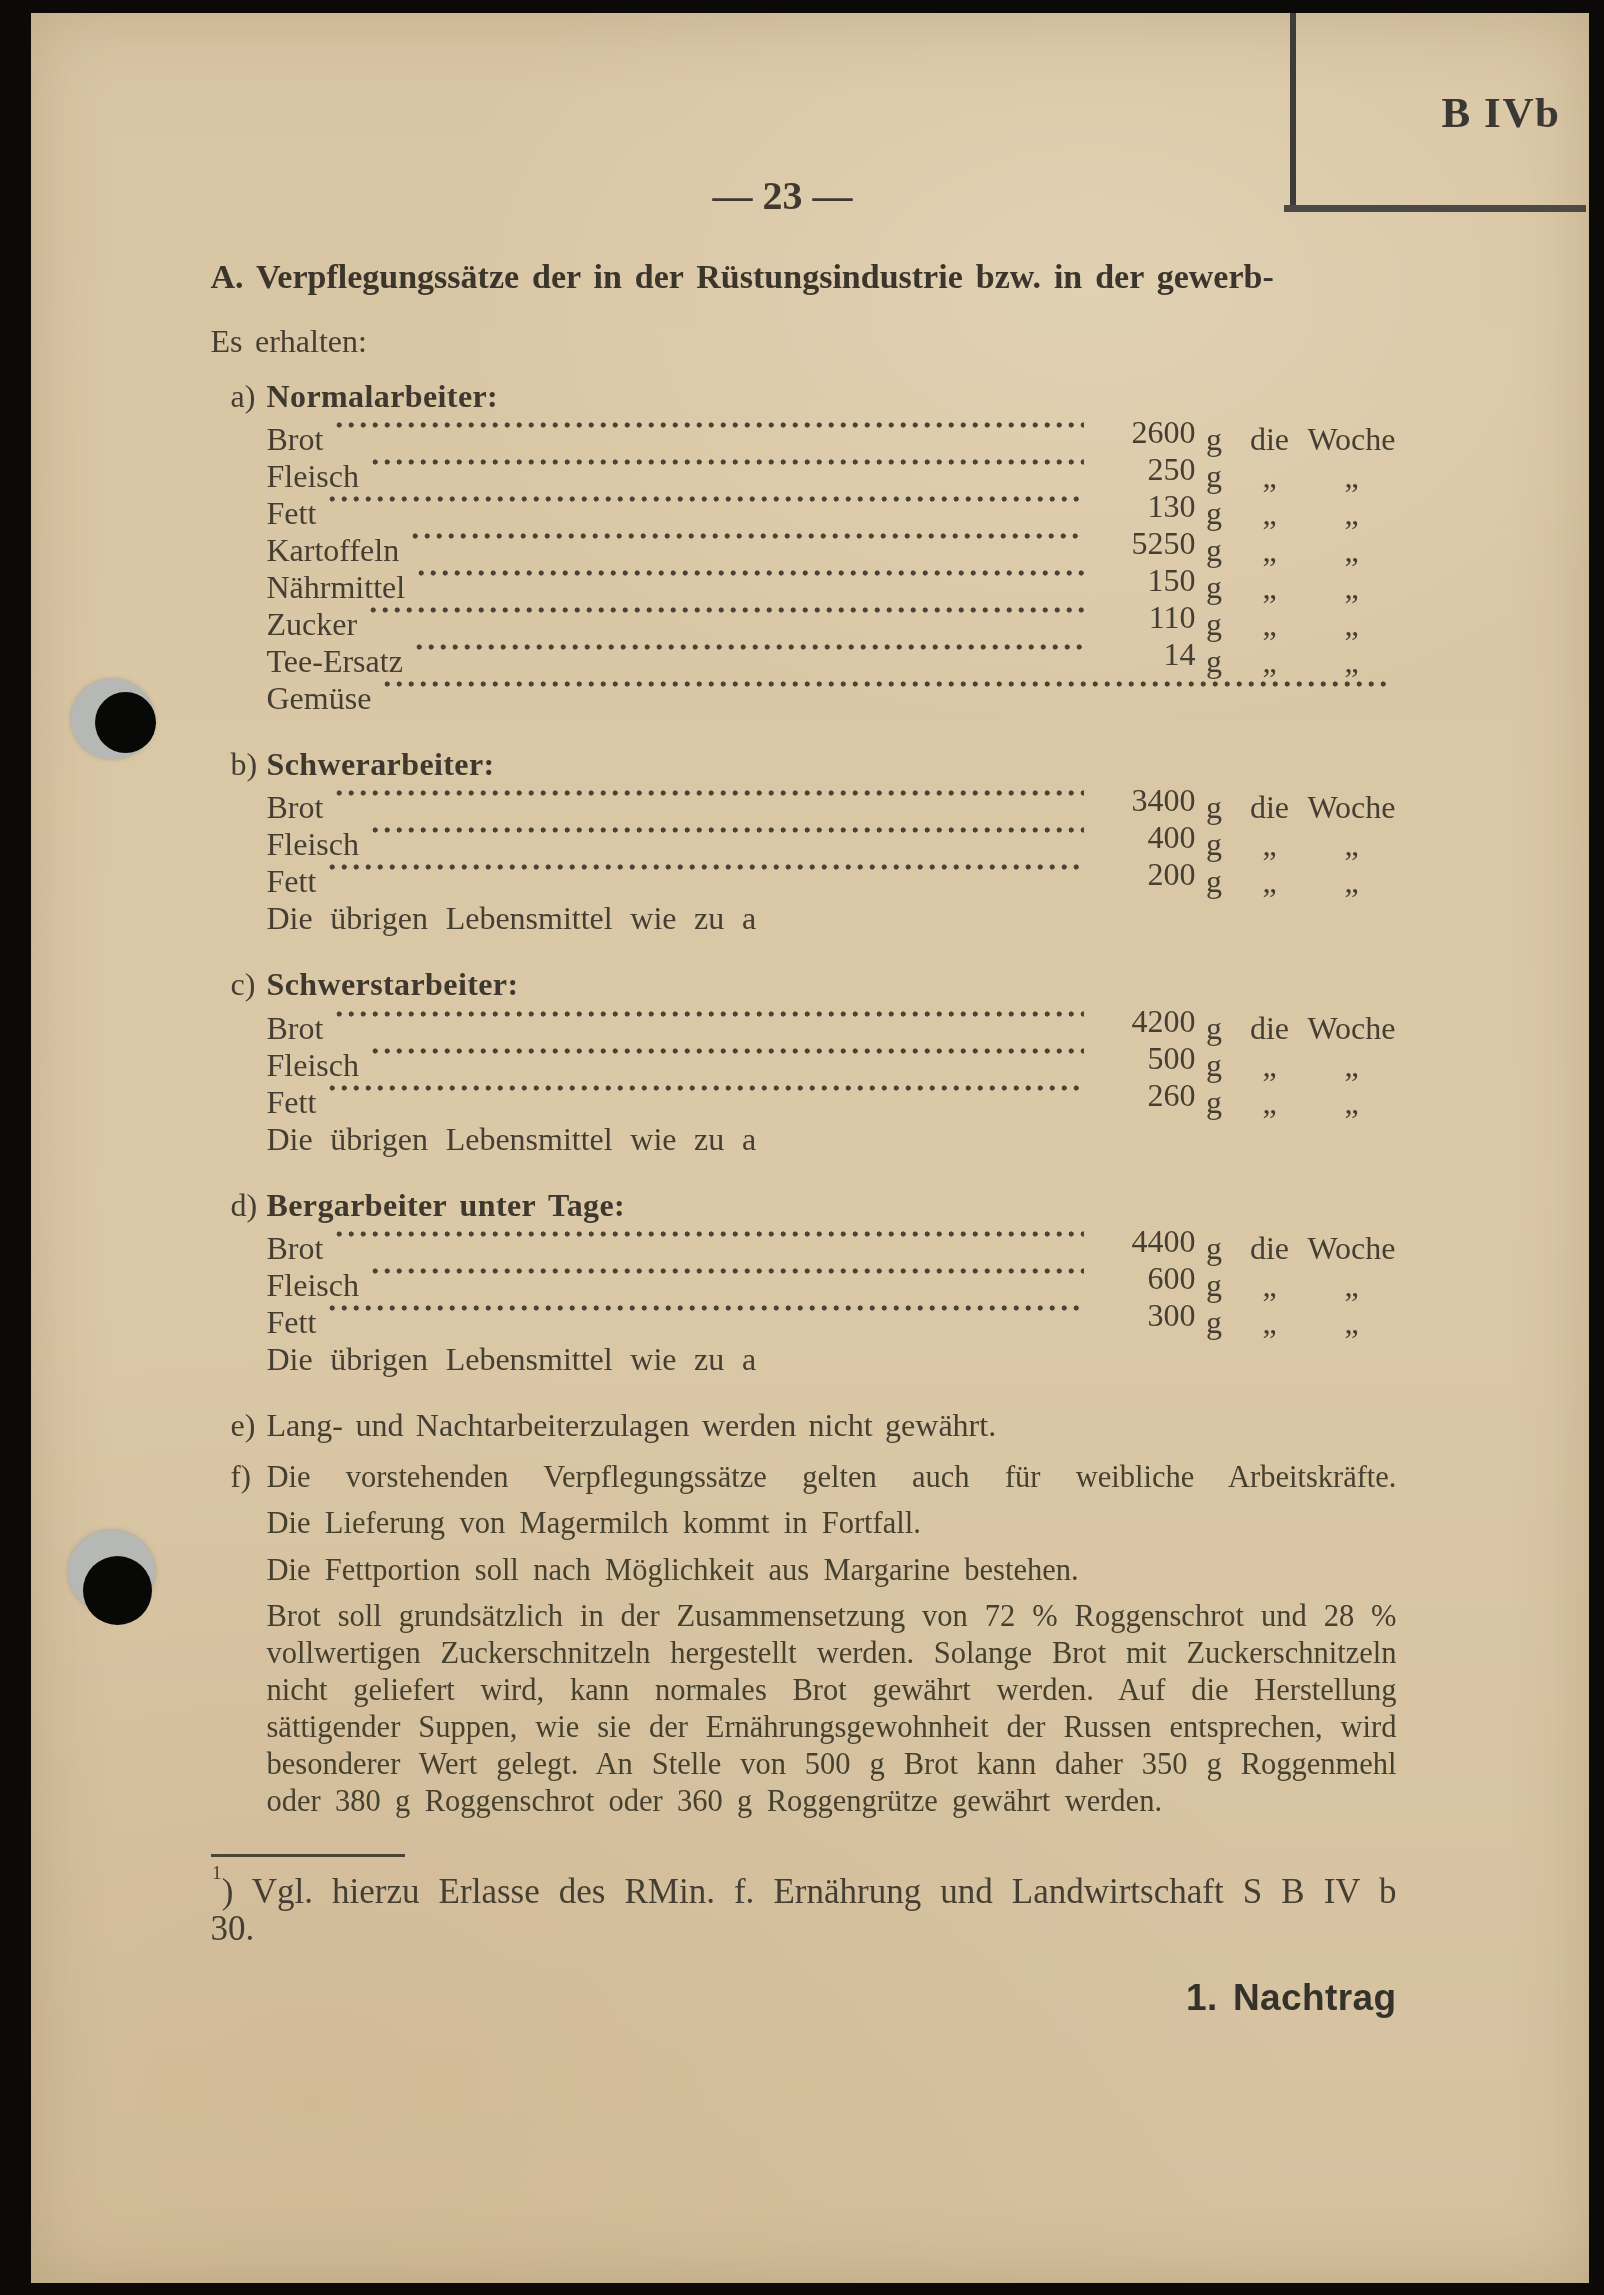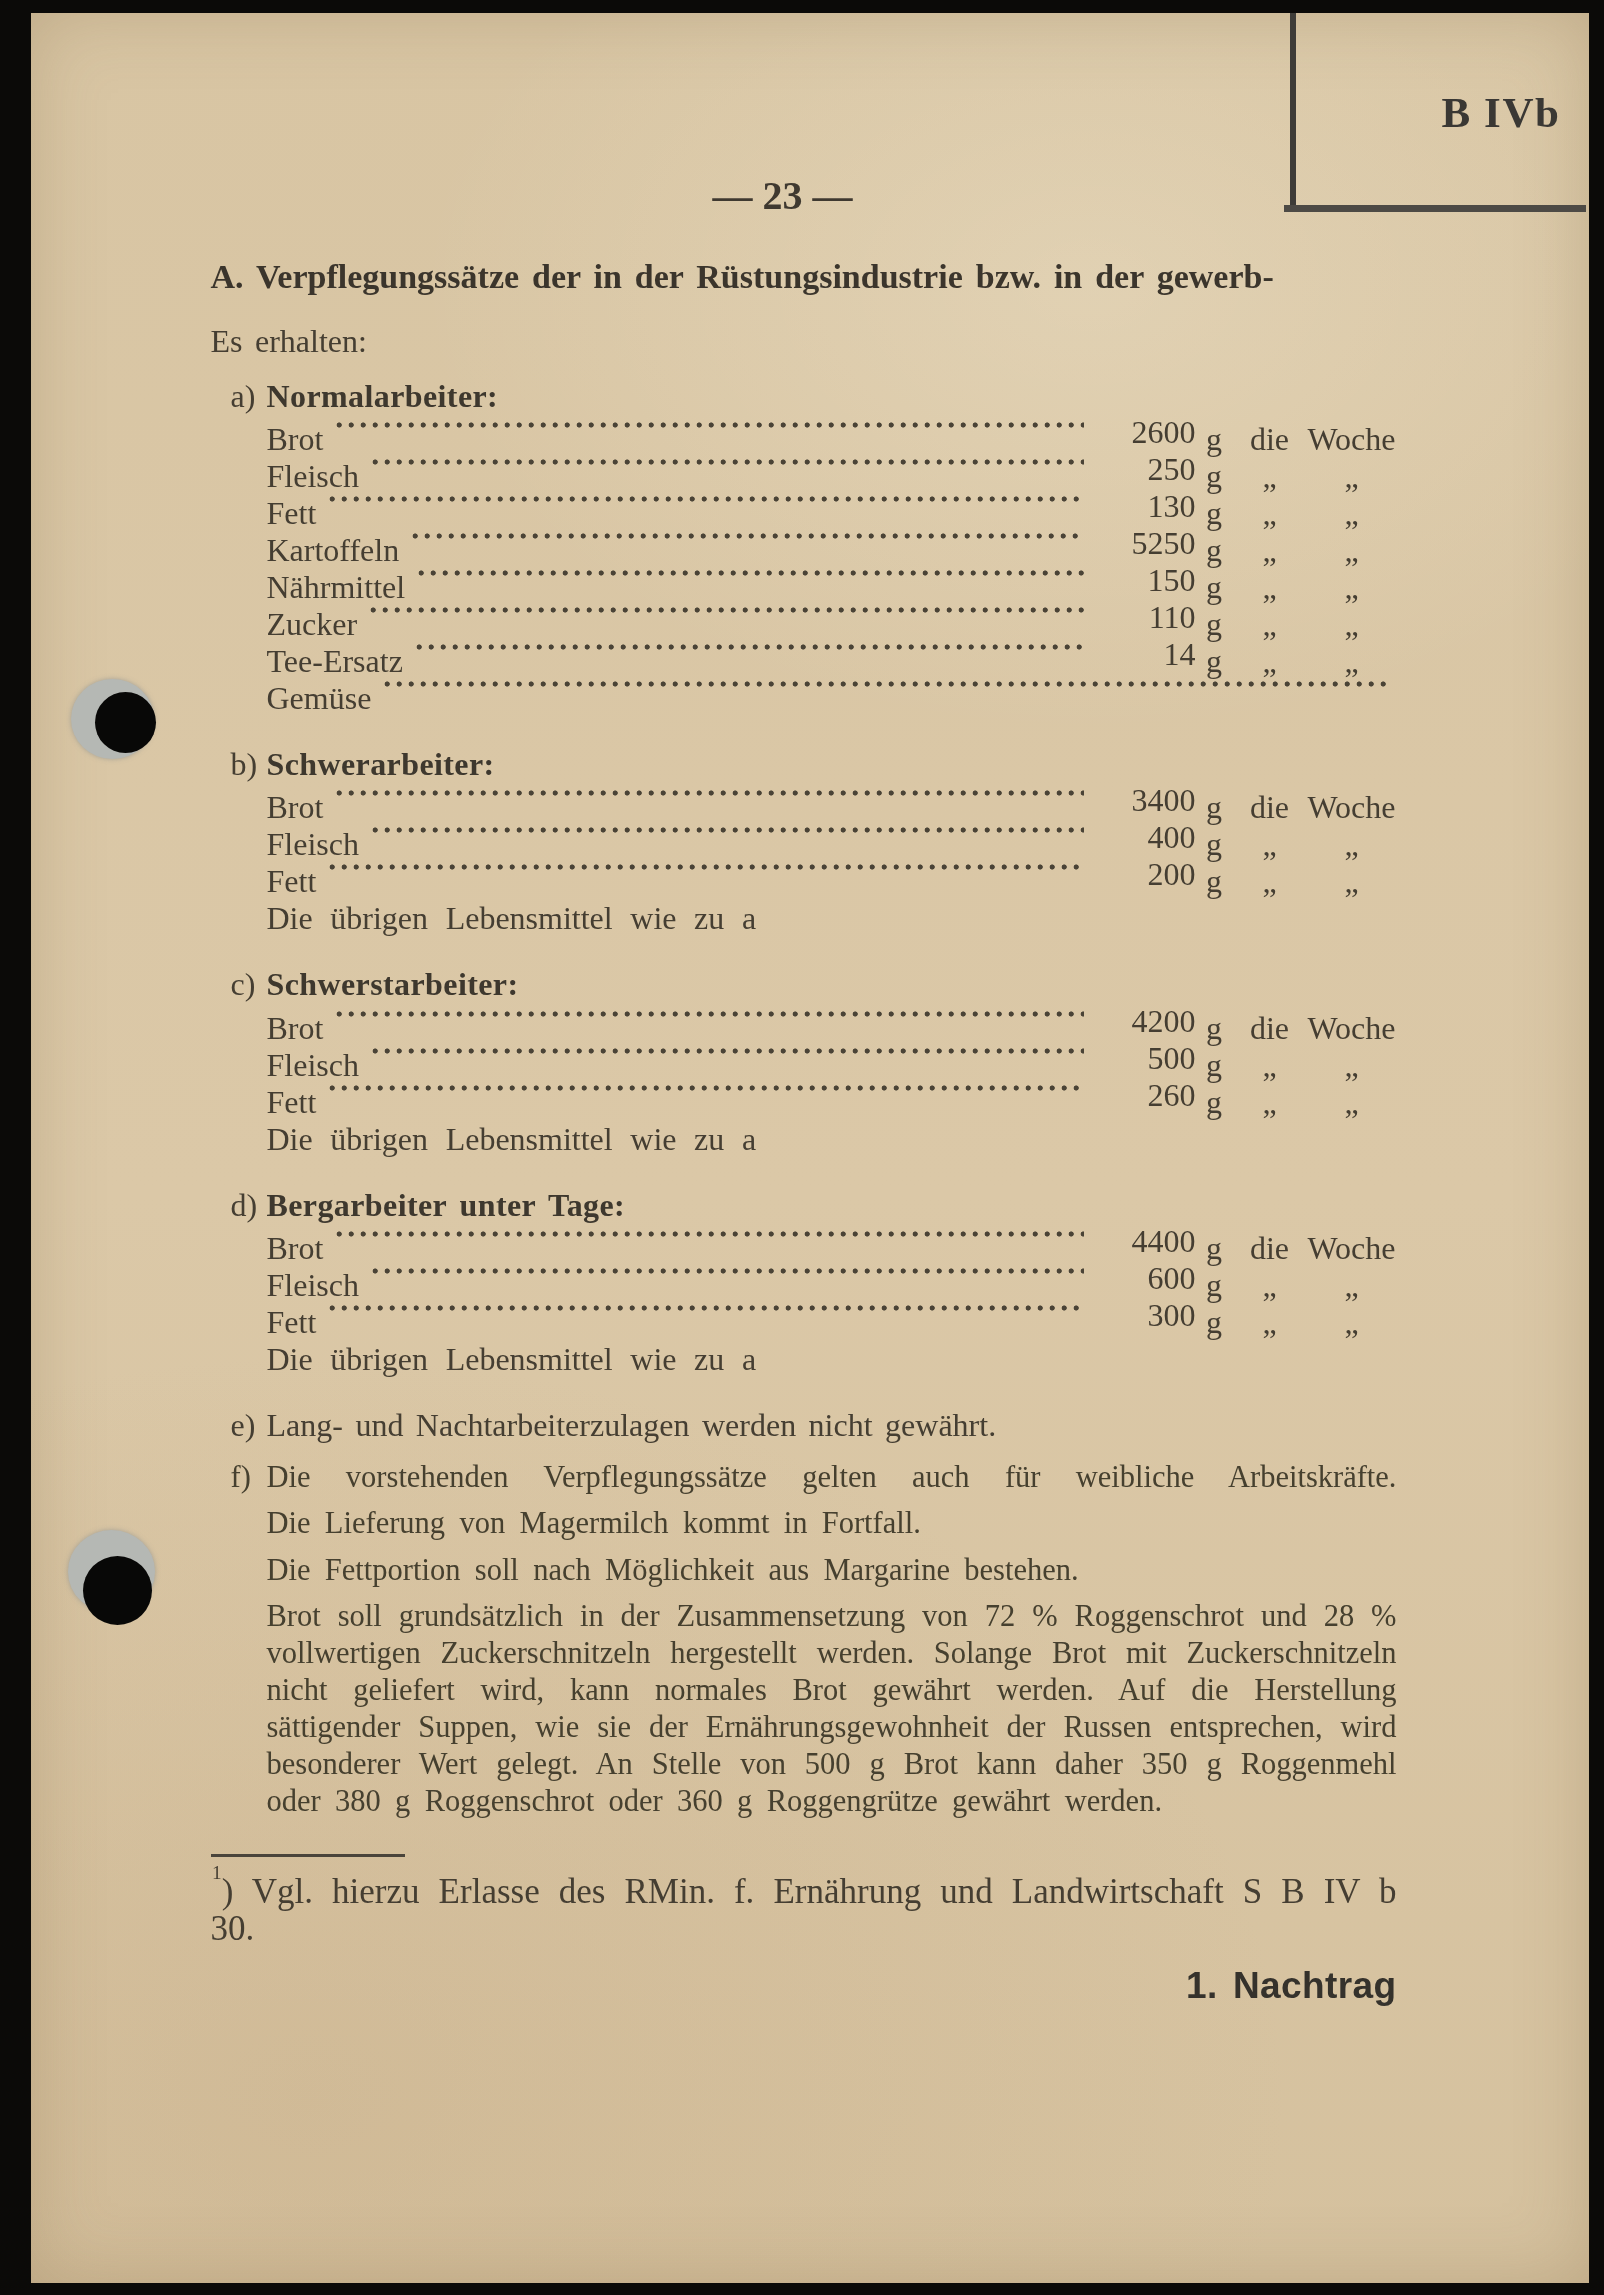--- a/index.html
+++ b/index.html
@@ -96,21 +96,21 @@
   }
   .para .sec-label { position: absolute; left: -36px; }
   .para.fill { text-align-last: justify; }
 
   .footnote-rule { margin-top: 34px; width: 194px; height: 2.4px; background: #4a443b; }
   .footnote {
     margin-top: 16px; font-size: 35px; line-height: 37px;
     text-align: justify; text-align-last: justify; word-spacing: 0.2em;
   }
   .supplement {
-    margin-top: 20px; text-align: right;
+    margin-top: 32px; text-align: right;
     font-family: "Liberation Sans", "DejaVu Sans", sans-serif;
     font-weight: 700; font-size: 37px; color: #35322c;
     letter-spacing: 0.4px;
   }
 </style>
 </head>
 <body>
 
 <div class="paper">
 

